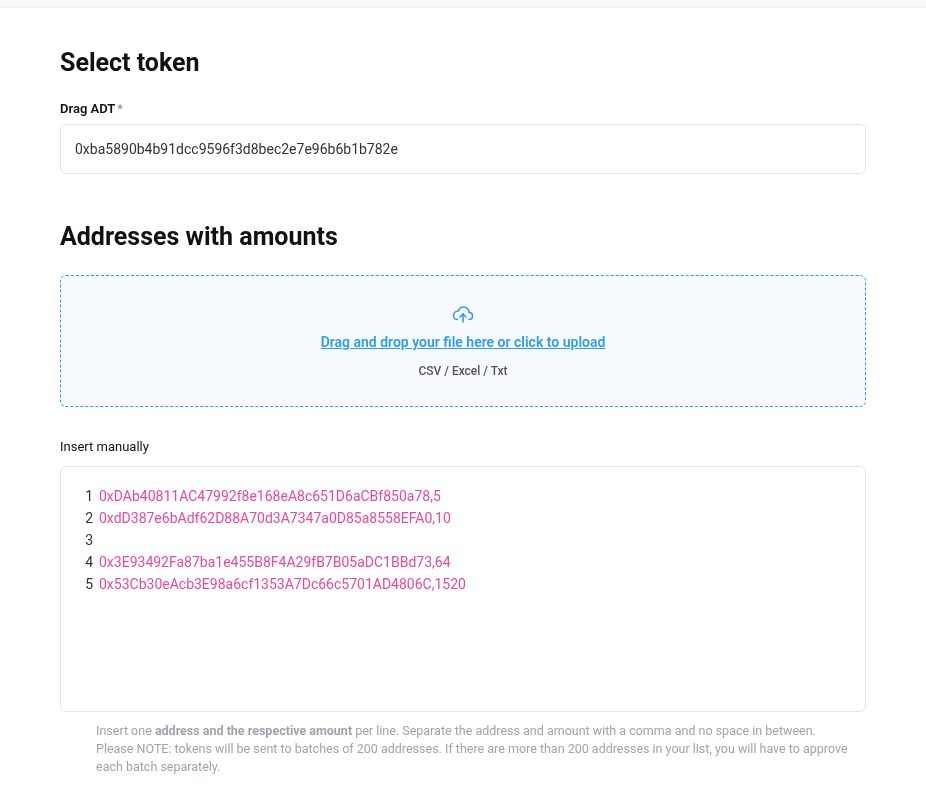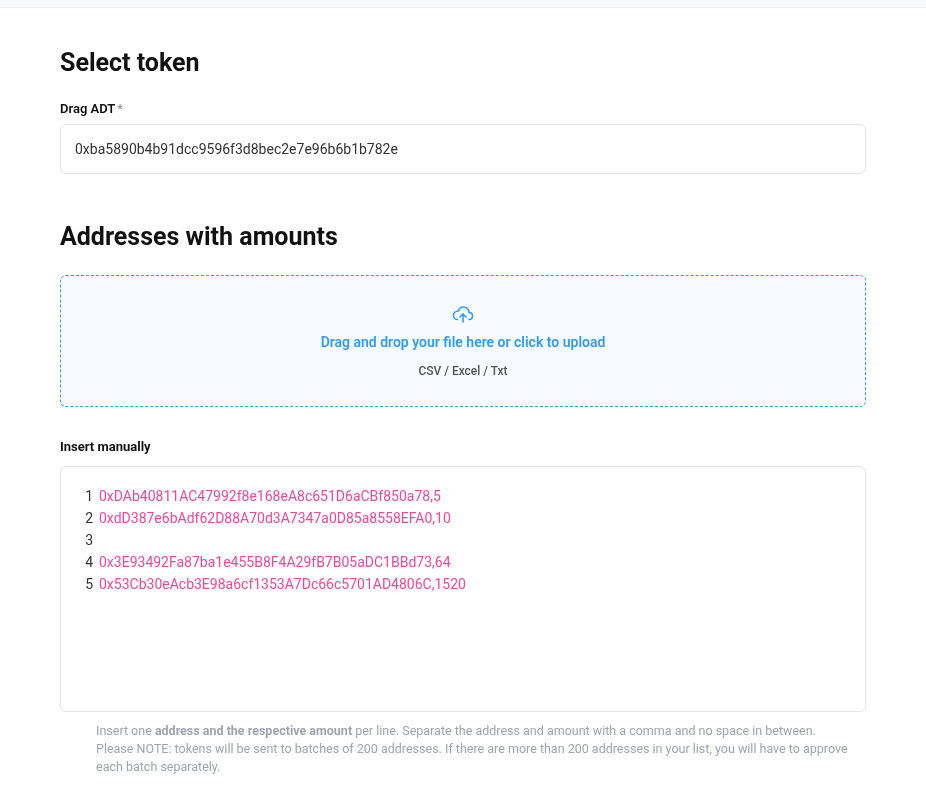--- a/index.html
+++ b/index.html
@@ -67,32 +67,33 @@
     .dropzone-icon {
       display: flex;
       justify-content: center;
       margin-bottom: 10px;
     }
     .dropzone-text {
       color: #2d9cf5;
       font-size: 14px;
       font-weight: 600;
       margin-bottom: 14px;
+      text-decoration: underline;
     }
     .dropzone-hint {
       color: #555;
       font-size: 12px;
       font-weight: 500;
     }
     .manual-gap {
       margin-top: 32px;
     }
     .manual-label {
       font-size: 13px;
-      font-weight: 700;
+      font-weight: 400;
       color: #111;
       margin-bottom: 12px;
     }
     .code-editor {
       width: 100%;
       border: 1px solid #e2e5ea;
       border-radius: 6px;
       background: #fff;
       padding: 18px 14px;
       min-height: 246px;

